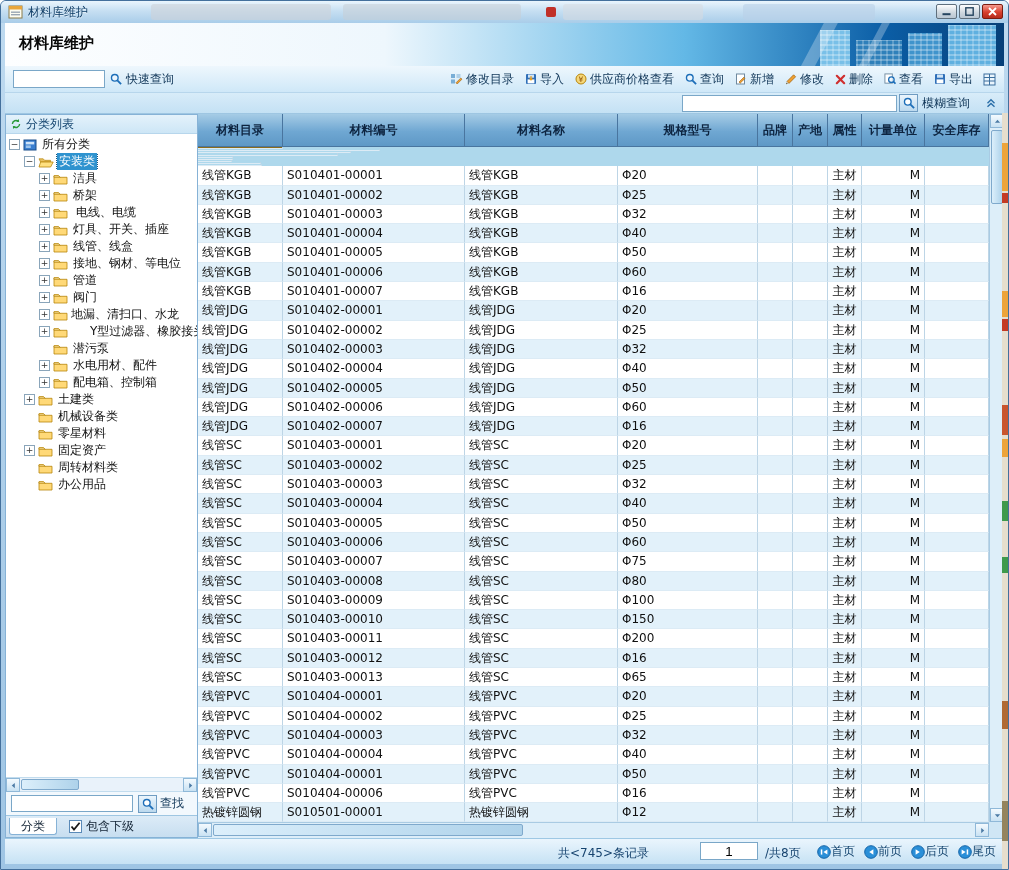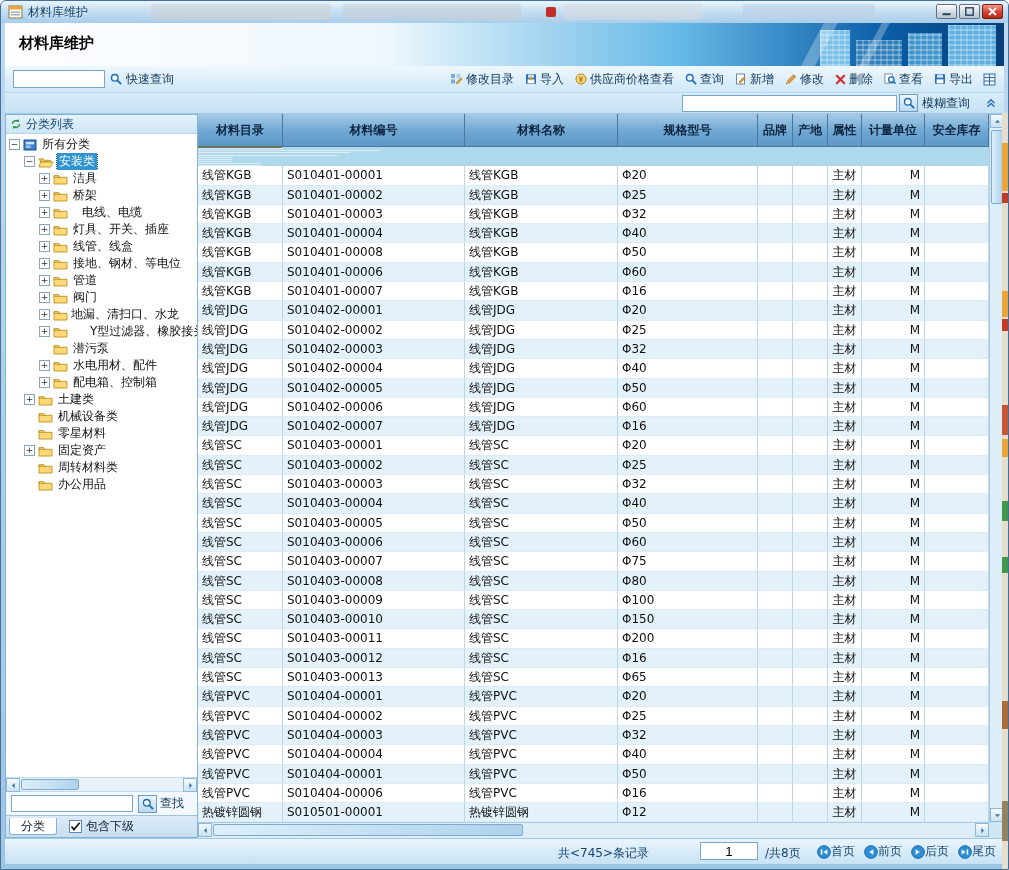--- a/index.html
+++ b/index.html
@@ -332,21 +332,21 @@
           <span class="tree-label" style="margin-left:3px;">桥架</span>
         </div>
         <div class="tree-item" style="padding-left: 33px;">
           <span class="expander">+</span>
           <span class="icon">
             <svg width="15" height="12" viewBox="0 0 15 12">
               <path d="M1 2.8 L5.6 2.8 L7 4.3 L14 4.3 L14 11 L1 11 Z" fill="#ffd978" stroke="#b8860b" stroke-width="0.8"></path>
               <path d="M1 2.8 L5.6 2.8 L7 4.3 L1 4.3 Z" fill="#ffeab0" stroke="#b8860b" stroke-width="0.8"></path>
             </svg>
           </span>
-          <span class="tree-label" style="margin-left:12px;">电线、电缆</span>
+          <span class="tree-label" style="margin-left:6px;">电线、电缆</span>
         </div>
         <div class="tree-item" style="padding-left: 33px;">
           <span class="expander">+</span>
           <span class="icon">
             <svg width="15" height="12" viewBox="0 0 15 12">
               <path d="M1 2.8 L5.6 2.8 L7 4.3 L14 4.3 L14 11 L1 11 Z" fill="#ffd978" stroke="#b8860b" stroke-width="0.8"></path>
               <path d="M1 2.8 L5.6 2.8 L7 4.3 L1 4.3 Z" fill="#ffeab0" stroke="#b8860b" stroke-width="0.8"></path>
             </svg>
           </span>
           <span class="tree-label" style="margin-left:3px;">灯具、开关、插座</span>
@@ -604,21 +604,21 @@
           <div class="td" style="width: 153px; text-align: left;">线管KGB</div>
           <div class="td" style="width: 140px; text-align: left;">Φ40</div>
           <div class="td" style="width: 35px; text-align: left;"></div>
           <div class="td" style="width: 35px; text-align: left;"></div>
           <div class="td" style="width: 34px; text-align: center;">主材</div>
           <div class="td" style="width: 63px; text-align: right;">M</div>
           <div class="td" style="width: 64px; text-align: right;"></div>
         </div>
         <div class="tr">
           <div class="td" style="width: 85px; text-align: left;">线管KGB</div>
-          <div class="td" style="width: 182px; text-align: left;">S010401-00008</div>
+          <div class="td" style="width: 182px; text-align: left;">S010401-00005</div>
           <div class="td" style="width: 153px; text-align: left;">线管KGB</div>
           <div class="td" style="width: 140px; text-align: left;">Φ50</div>
           <div class="td" style="width: 35px; text-align: left;"></div>
           <div class="td" style="width: 35px; text-align: left;"></div>
           <div class="td" style="width: 34px; text-align: center;">主材</div>
           <div class="td" style="width: 63px; text-align: right;">M</div>
           <div class="td" style="width: 64px; text-align: right;"></div>
         </div>
         <div class="tr alt">
           <div class="td" style="width: 85px; text-align: left;">线管KGB</div>

